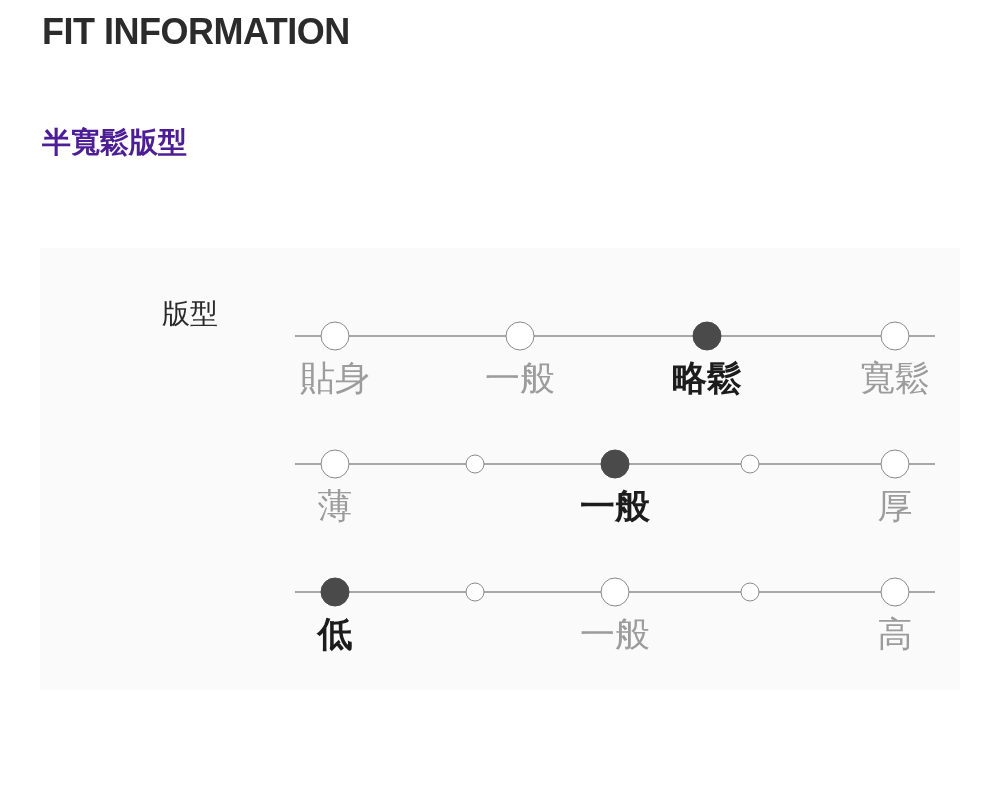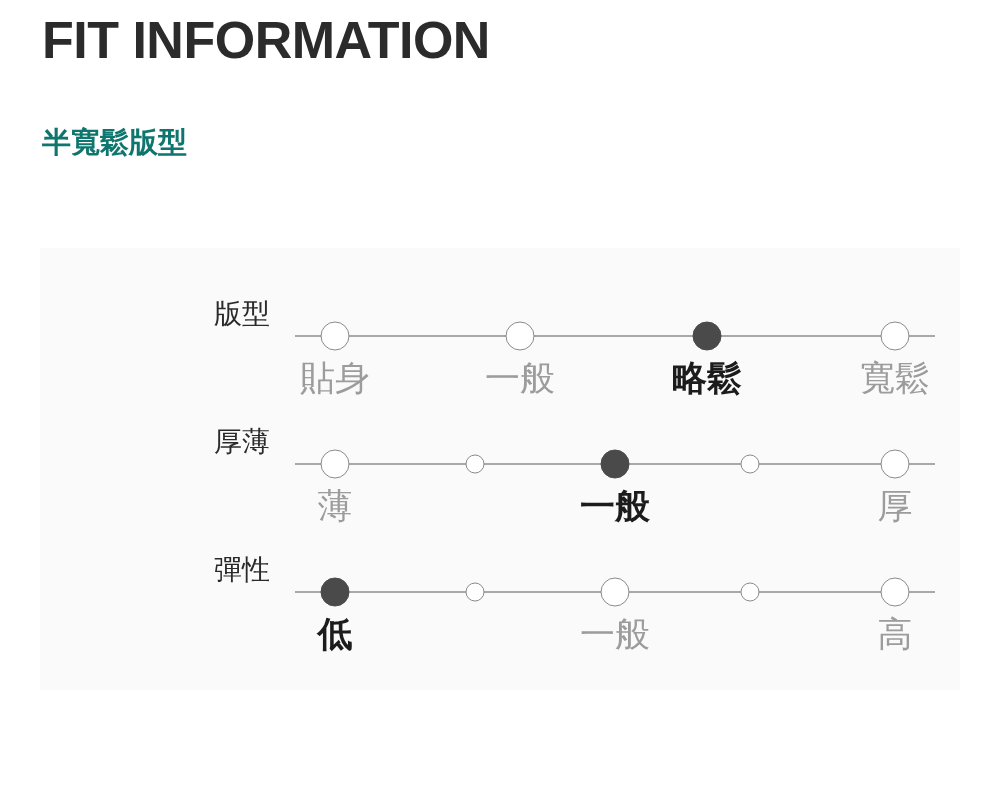--- a/index.html
+++ b/index.html
@@ -13,35 +13,35 @@
     font-family: "Liberation Sans", "DejaVu Sans", sans-serif;
     color: #2b2b2b;
     position: relative;
     overflow: hidden;
   }
 
   .page-title {
     position: absolute;
     left: 42px;
     top: 14px;
-    font-size: 52px;
+    font-size: 36px;
     font-weight: bold;
     letter-spacing: -0.5px;
     color: #2b2b2b;
     line-height: 1;
     white-space: nowrap;
   }
 
   .fit-subtitle {
     position: absolute;
     left: 42px;
     top: 128px;
     font-size: 29px;
     font-weight: bold;
-    color: #0f766e;
+    color: #4c1d95;
     line-height: 1;
     white-space: nowrap;
   }
 
   .fit-panel {
     position: absolute;
     left: 40px;
     top: 248px;
     width: 920px;
     height: 442px;
@@ -56,21 +56,21 @@
   }
   .scale-row.row-0 { top: 20px; }
   .scale-row.row-1 { top: 148px; }
   .scale-row.row-2 { top: 276px; }
 
   .row-label {
     position: absolute;
     left: 70px;
     top: 32px;
     width: 160px;
-    text-align: right;
+    text-align: center;
     font-size: 28px;
     color: #2a2a2a;
     line-height: 1;
     white-space: nowrap;
   }
 
   
   .track-area {
     position: absolute;
     left: 255px;
@@ -136,35 +136,33 @@
           <div class="dot-label" style="left: 40px;">貼身</div>
           <div class="dot size-lg" style="left: 225px;"></div>
           <div class="dot-label" style="left: 225px;">一般</div>
           <div class="dot size-lg active" style="left: 412px;"></div>
           <div class="dot-label active" style="left: 412px;">略鬆</div>
           <div class="dot size-lg" style="left: 600px;"></div>
           <div class="dot-label" style="left: 600px; text-align: right;">寬鬆</div>
         </div>
       </div>
       <div class="scale-row row-1">
-        <div class="row-label">厚薄</div>
         <div class="track-area">
           <div class="track-line"></div>
           <div class="dot size-lg" style="left: 40px;"></div>
           <div class="dot-label" style="left: 40px;">薄</div>
           <div class="dot size-sm" style="left: 180px;"></div>
           <div class="dot size-lg active" style="left: 320px;"></div>
           <div class="dot-label active" style="left: 320px;">一般</div>
           <div class="dot size-sm" style="left: 455px;"></div>
           <div class="dot size-lg" style="left: 600px;"></div>
           <div class="dot-label" style="left: 600px;">厚</div>
         </div>
       </div>
       <div class="scale-row row-2">
-        <div class="row-label">彈性</div>
         <div class="track-area">
           <div class="track-line"></div>
           <div class="dot size-lg active" style="left: 40px;"></div>
           <div class="dot-label active" style="left: 40px;">低</div>
           <div class="dot size-sm" style="left: 180px;"></div>
           <div class="dot size-lg" style="left: 320px;"></div>
           <div class="dot-label" style="left: 320px;">一般</div>
           <div class="dot size-sm" style="left: 455px;"></div>
           <div class="dot size-lg" style="left: 600px;"></div>
           <div class="dot-label" style="left: 600px;">高</div>

